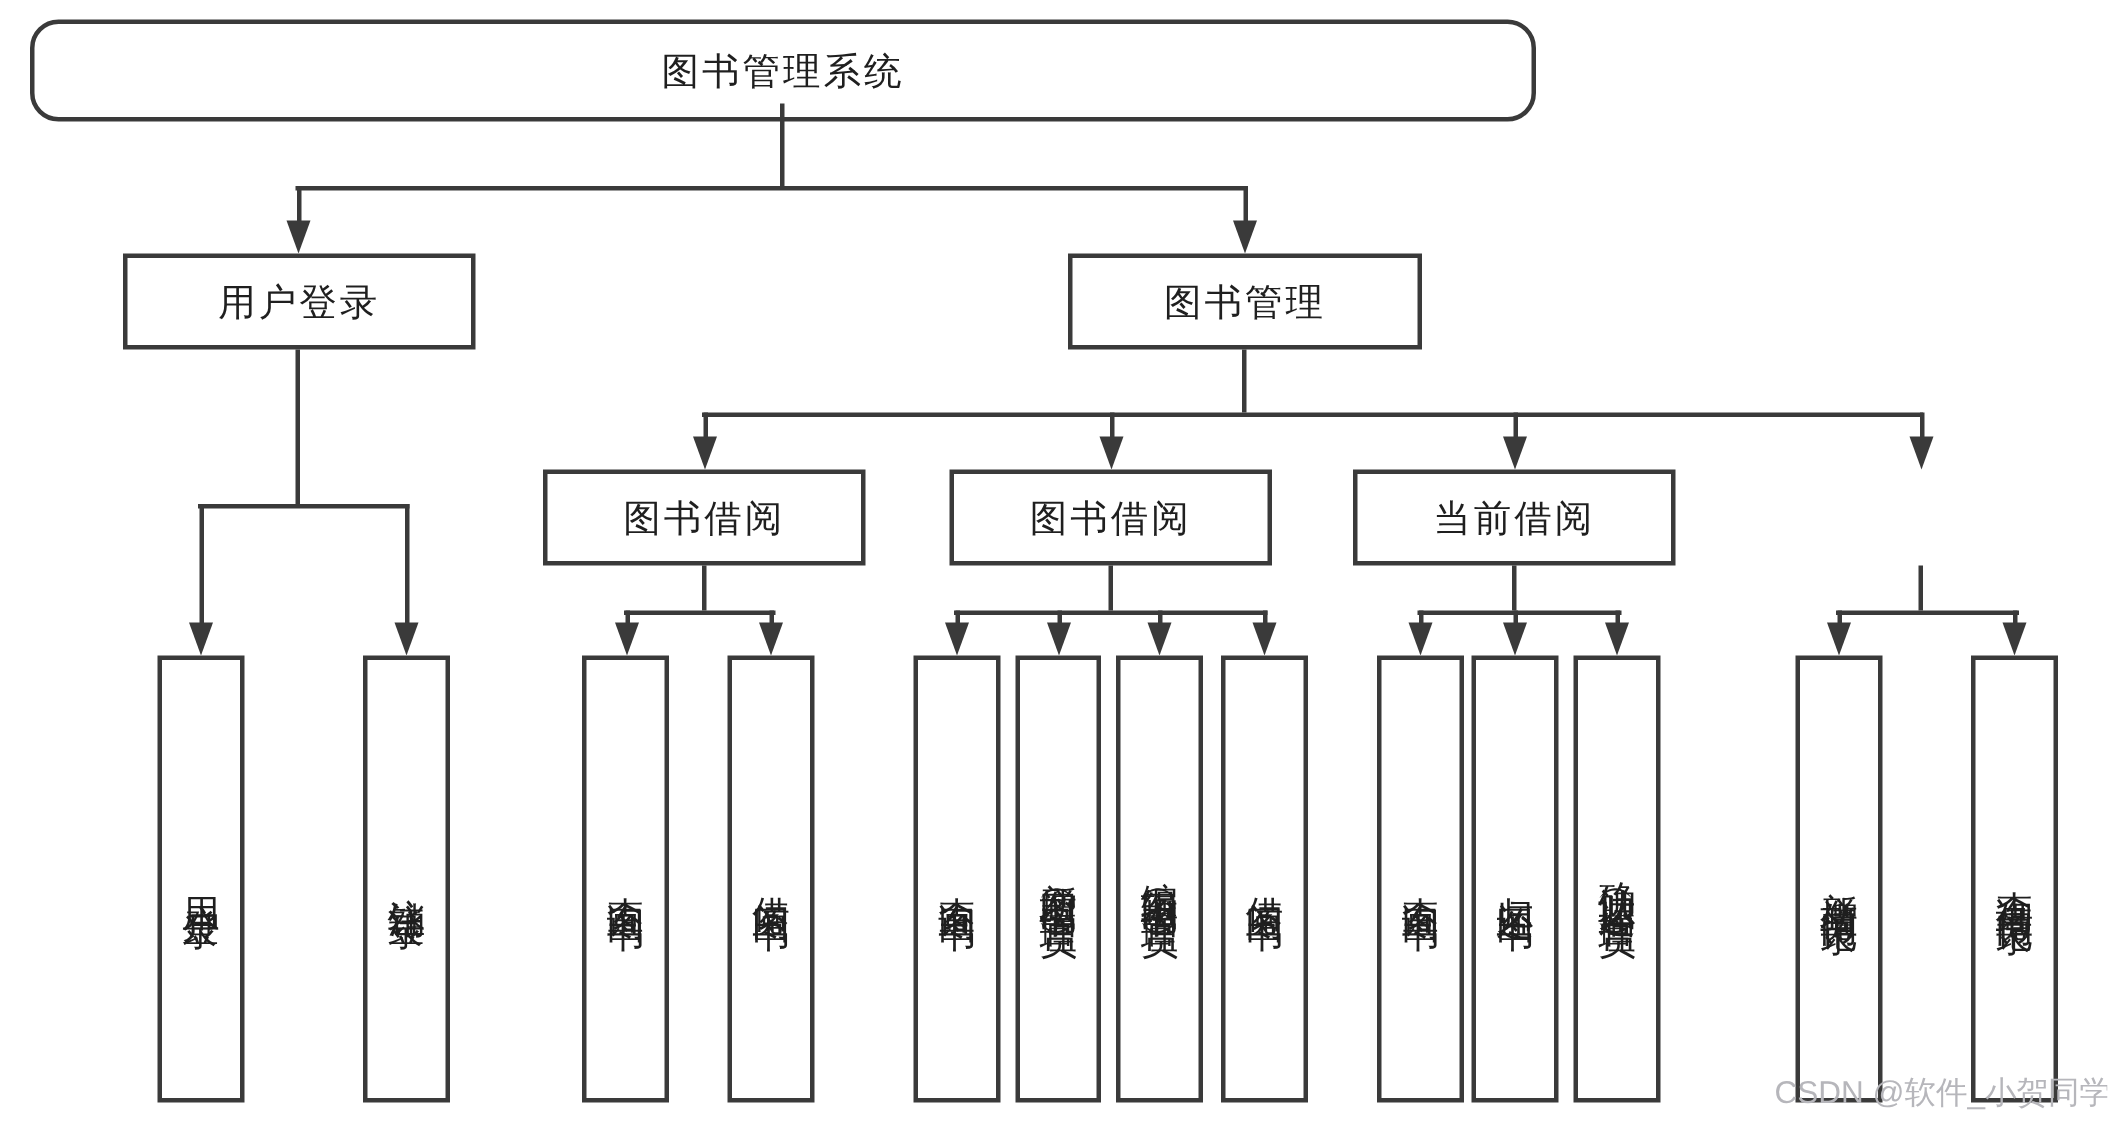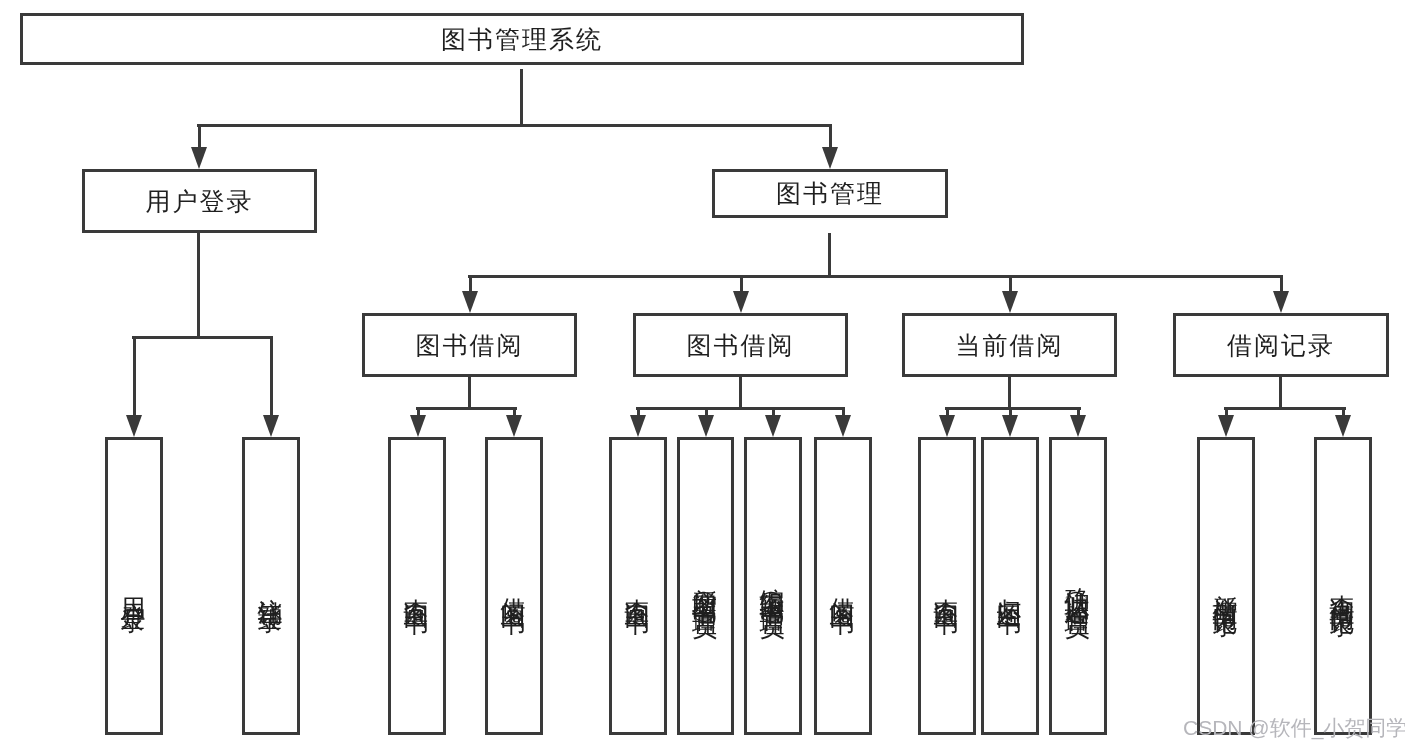--- a/index.html
+++ b/index.html
@@ -38,46 +38,45 @@
   .watermark{
     position:absolute;left:1183px;top:714px;z-index:10;
     font-size:21px;color:var(--wm);white-space:nowrap;
   }
 </style>
 </head>
 <body>
 
 <div class="canvas">
 
-  <div class="box" style="left:20px;top:13px;width:1004px;height:52px;">图书管理系统</div>
+  <div class="box" style="left:20px;top:13px;width:1004px;height:68px;border-radius:19px;">图书管理系统</div>
 
   <div class="vline" style="left:520px;top:69px;height:55px;"></div>
   <div class="hline" style="left:197px;top:124px;width:635px;"></div>
   <div class="arrow" style="left:191px;top:124px;height:45px;"></div>
   <div class="arrow" style="left:822px;top:124px;height:45px;"></div>
 
   <div class="box" style="left:82px;top:169px;width:235px;height:64px;">用户登录</div>
-  <div class="box" style="left:712px;top:169px;width:236px;height:49px;">图书管理</div>
+  <div class="box" style="left:712px;top:169px;width:236px;height:64px;">图书管理</div>
 
   <div class="vline" style="left:197px;top:233px;height:103px;"></div>
   <div class="hline" style="left:132px;top:336px;width:141px;"></div>
   <div class="arrow" style="left:126px;top:336px;height:101px;"></div>
   <div class="arrow" style="left:263px;top:336px;height:101px;"></div>
 
   <div class="vline" style="left:828px;top:233px;height:42px;"></div>
   <div class="hline" style="left:468px;top:275px;width:814px;"></div>
   <div class="arrow" style="left:462px;top:275px;height:38px;"></div>
   <div class="arrow" style="left:733px;top:275px;height:38px;"></div>
   <div class="arrow" style="left:1002px;top:275px;height:38px;"></div>
   <div class="arrow" style="left:1273px;top:275px;height:38px;"></div>
 
   <div class="box" style="left:362px;top:313px;width:215px;height:64px;">图书借阅</div>
   <div class="box" style="left:902px;top:313px;width:215px;height:64px;">当前借阅</div>
   <div class="box" style="left:633px;top:313px;width:215px;height:64px;">图书借阅</div>
-  <div class="box" style="left:1173px;top:313px;width:216px;height:64px;">借阅记录</div>
 
   <div class="vline" style="left:468px;top:377px;height:30px;"></div>
   <div class="hline" style="left:416px;top:407px;width:101px;"></div>
   <div class="arrow" style="left:410px;top:407px;height:30px;"></div>
   <div class="arrow" style="left:506px;top:407px;height:30px;"></div>
 
   <div class="vline" style="left:739px;top:377px;height:30px;"></div>
   <div class="hline" style="left:636px;top:407px;width:209px;"></div>
   <div class="arrow" style="left:630px;top:407px;height:30px;"></div>
   <div class="arrow" style="left:698px;top:407px;height:30px;"></div>

